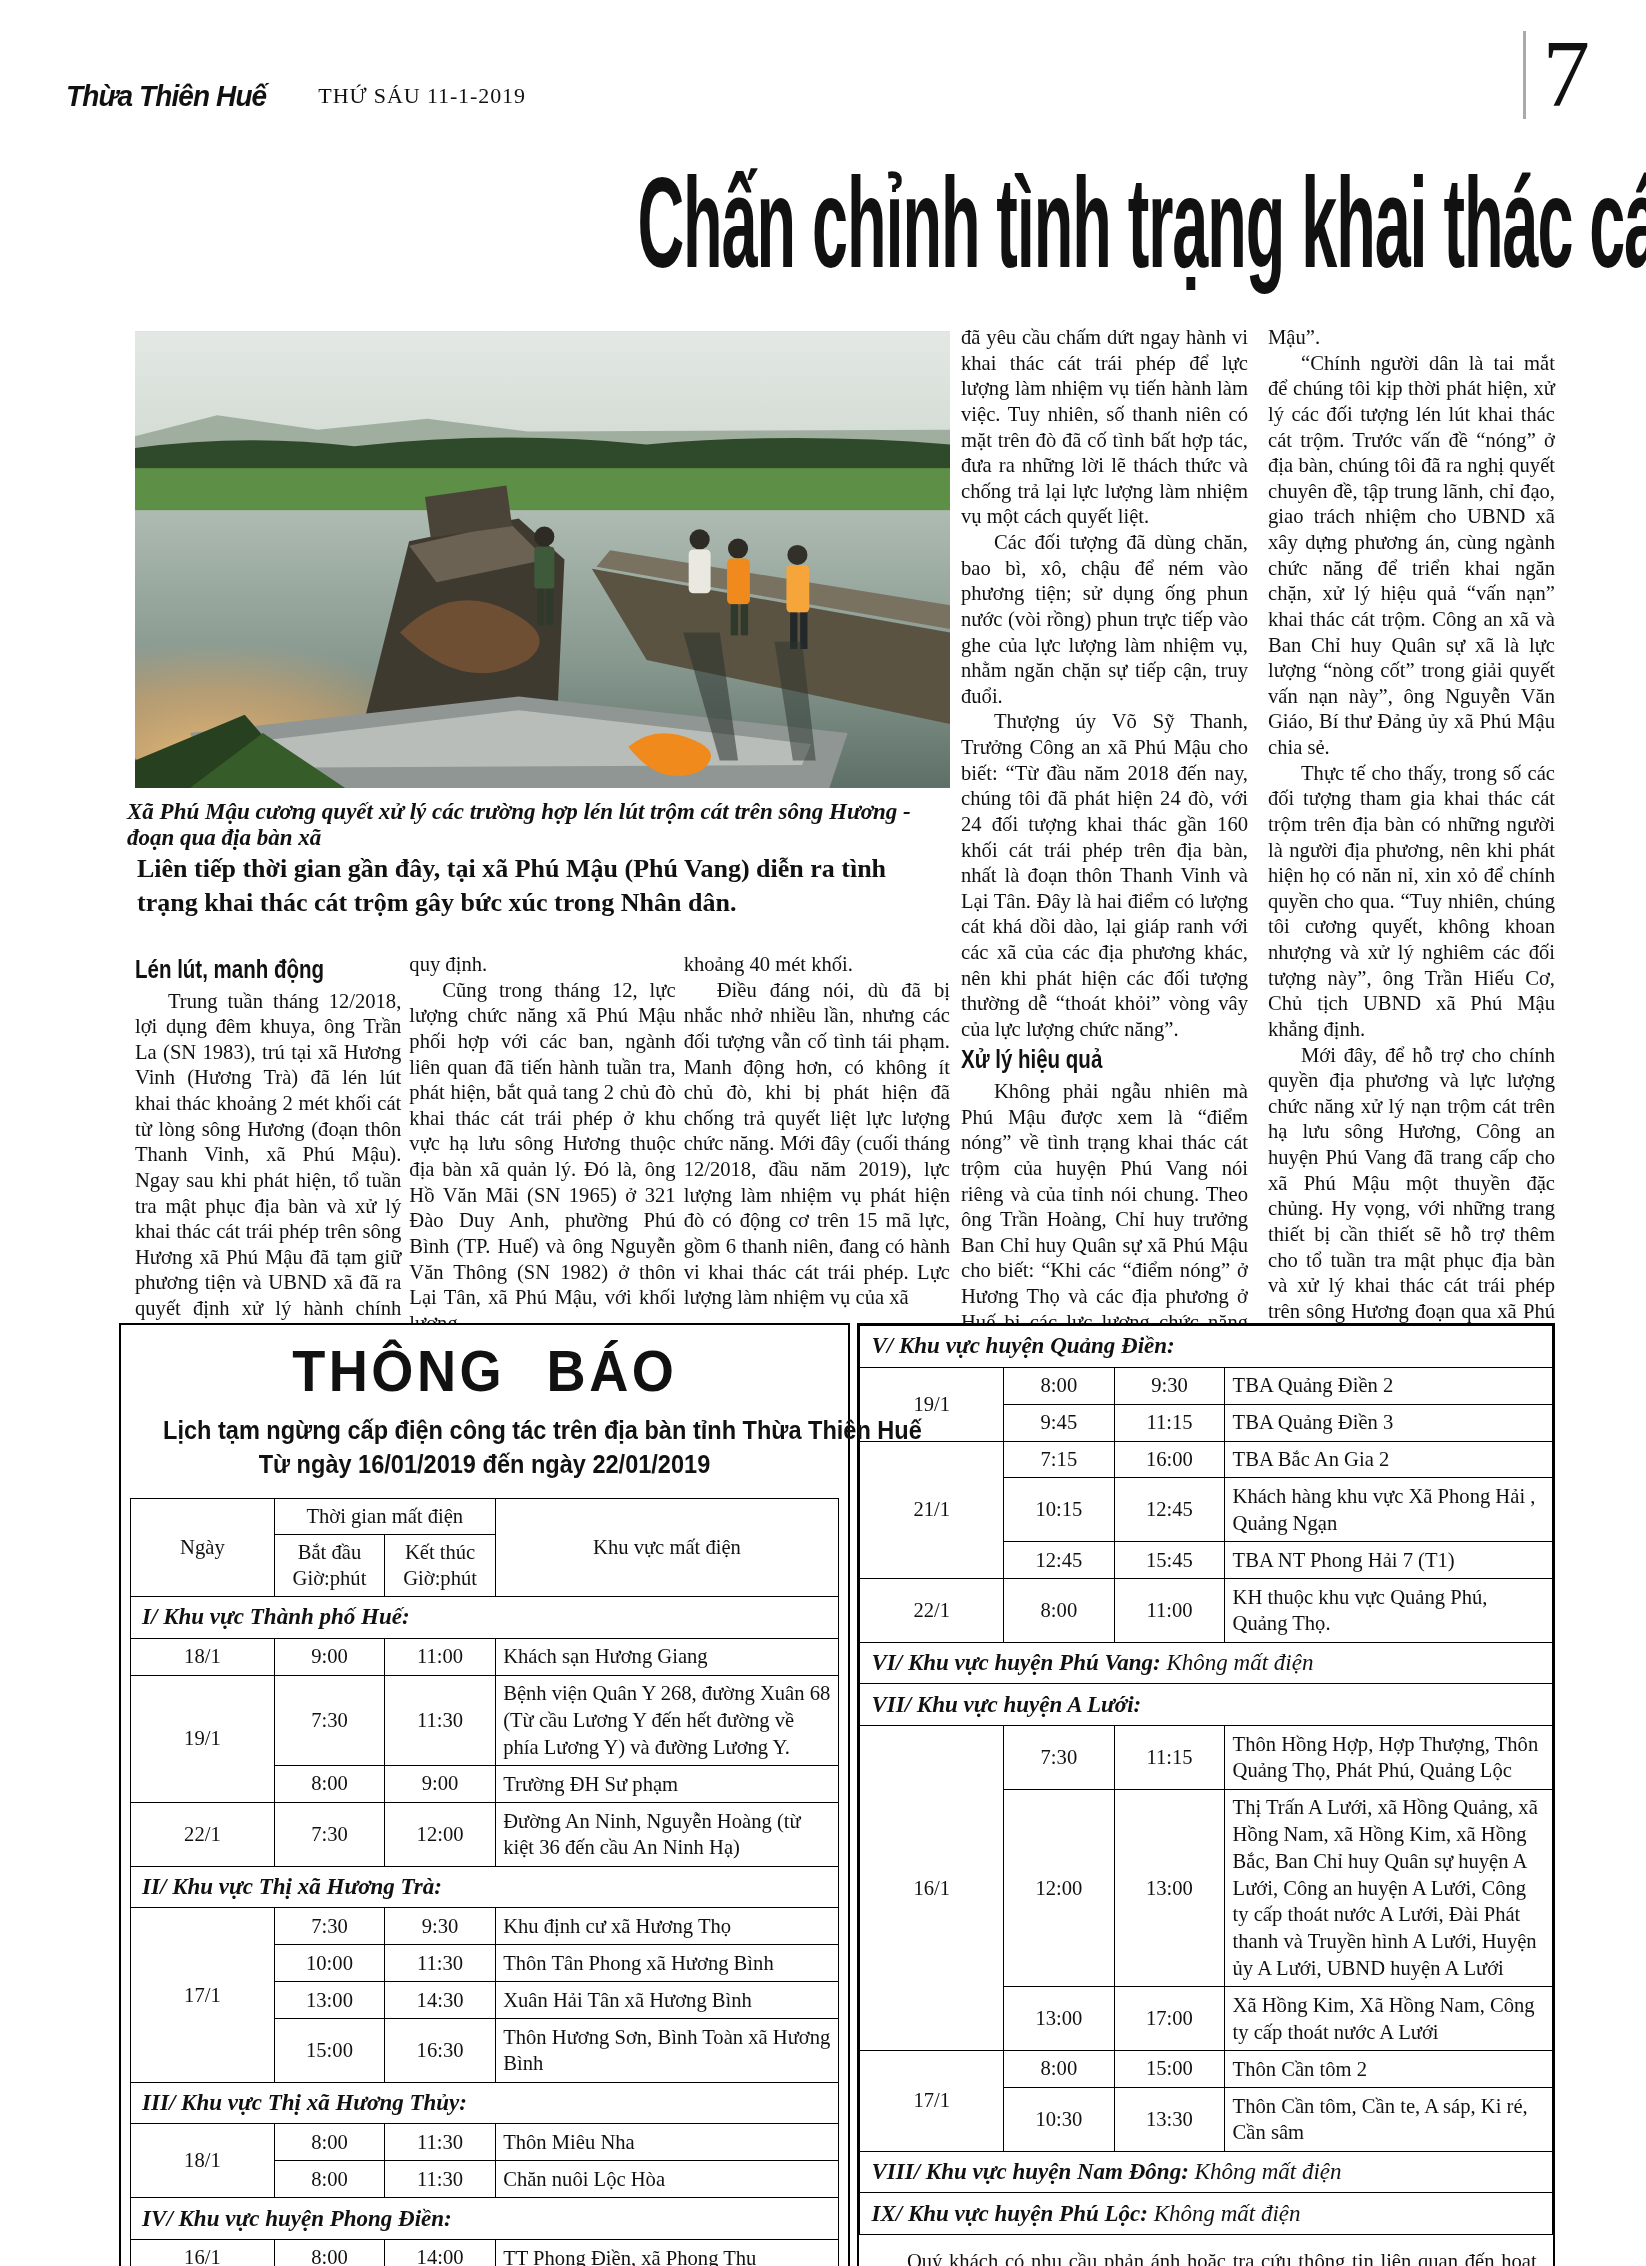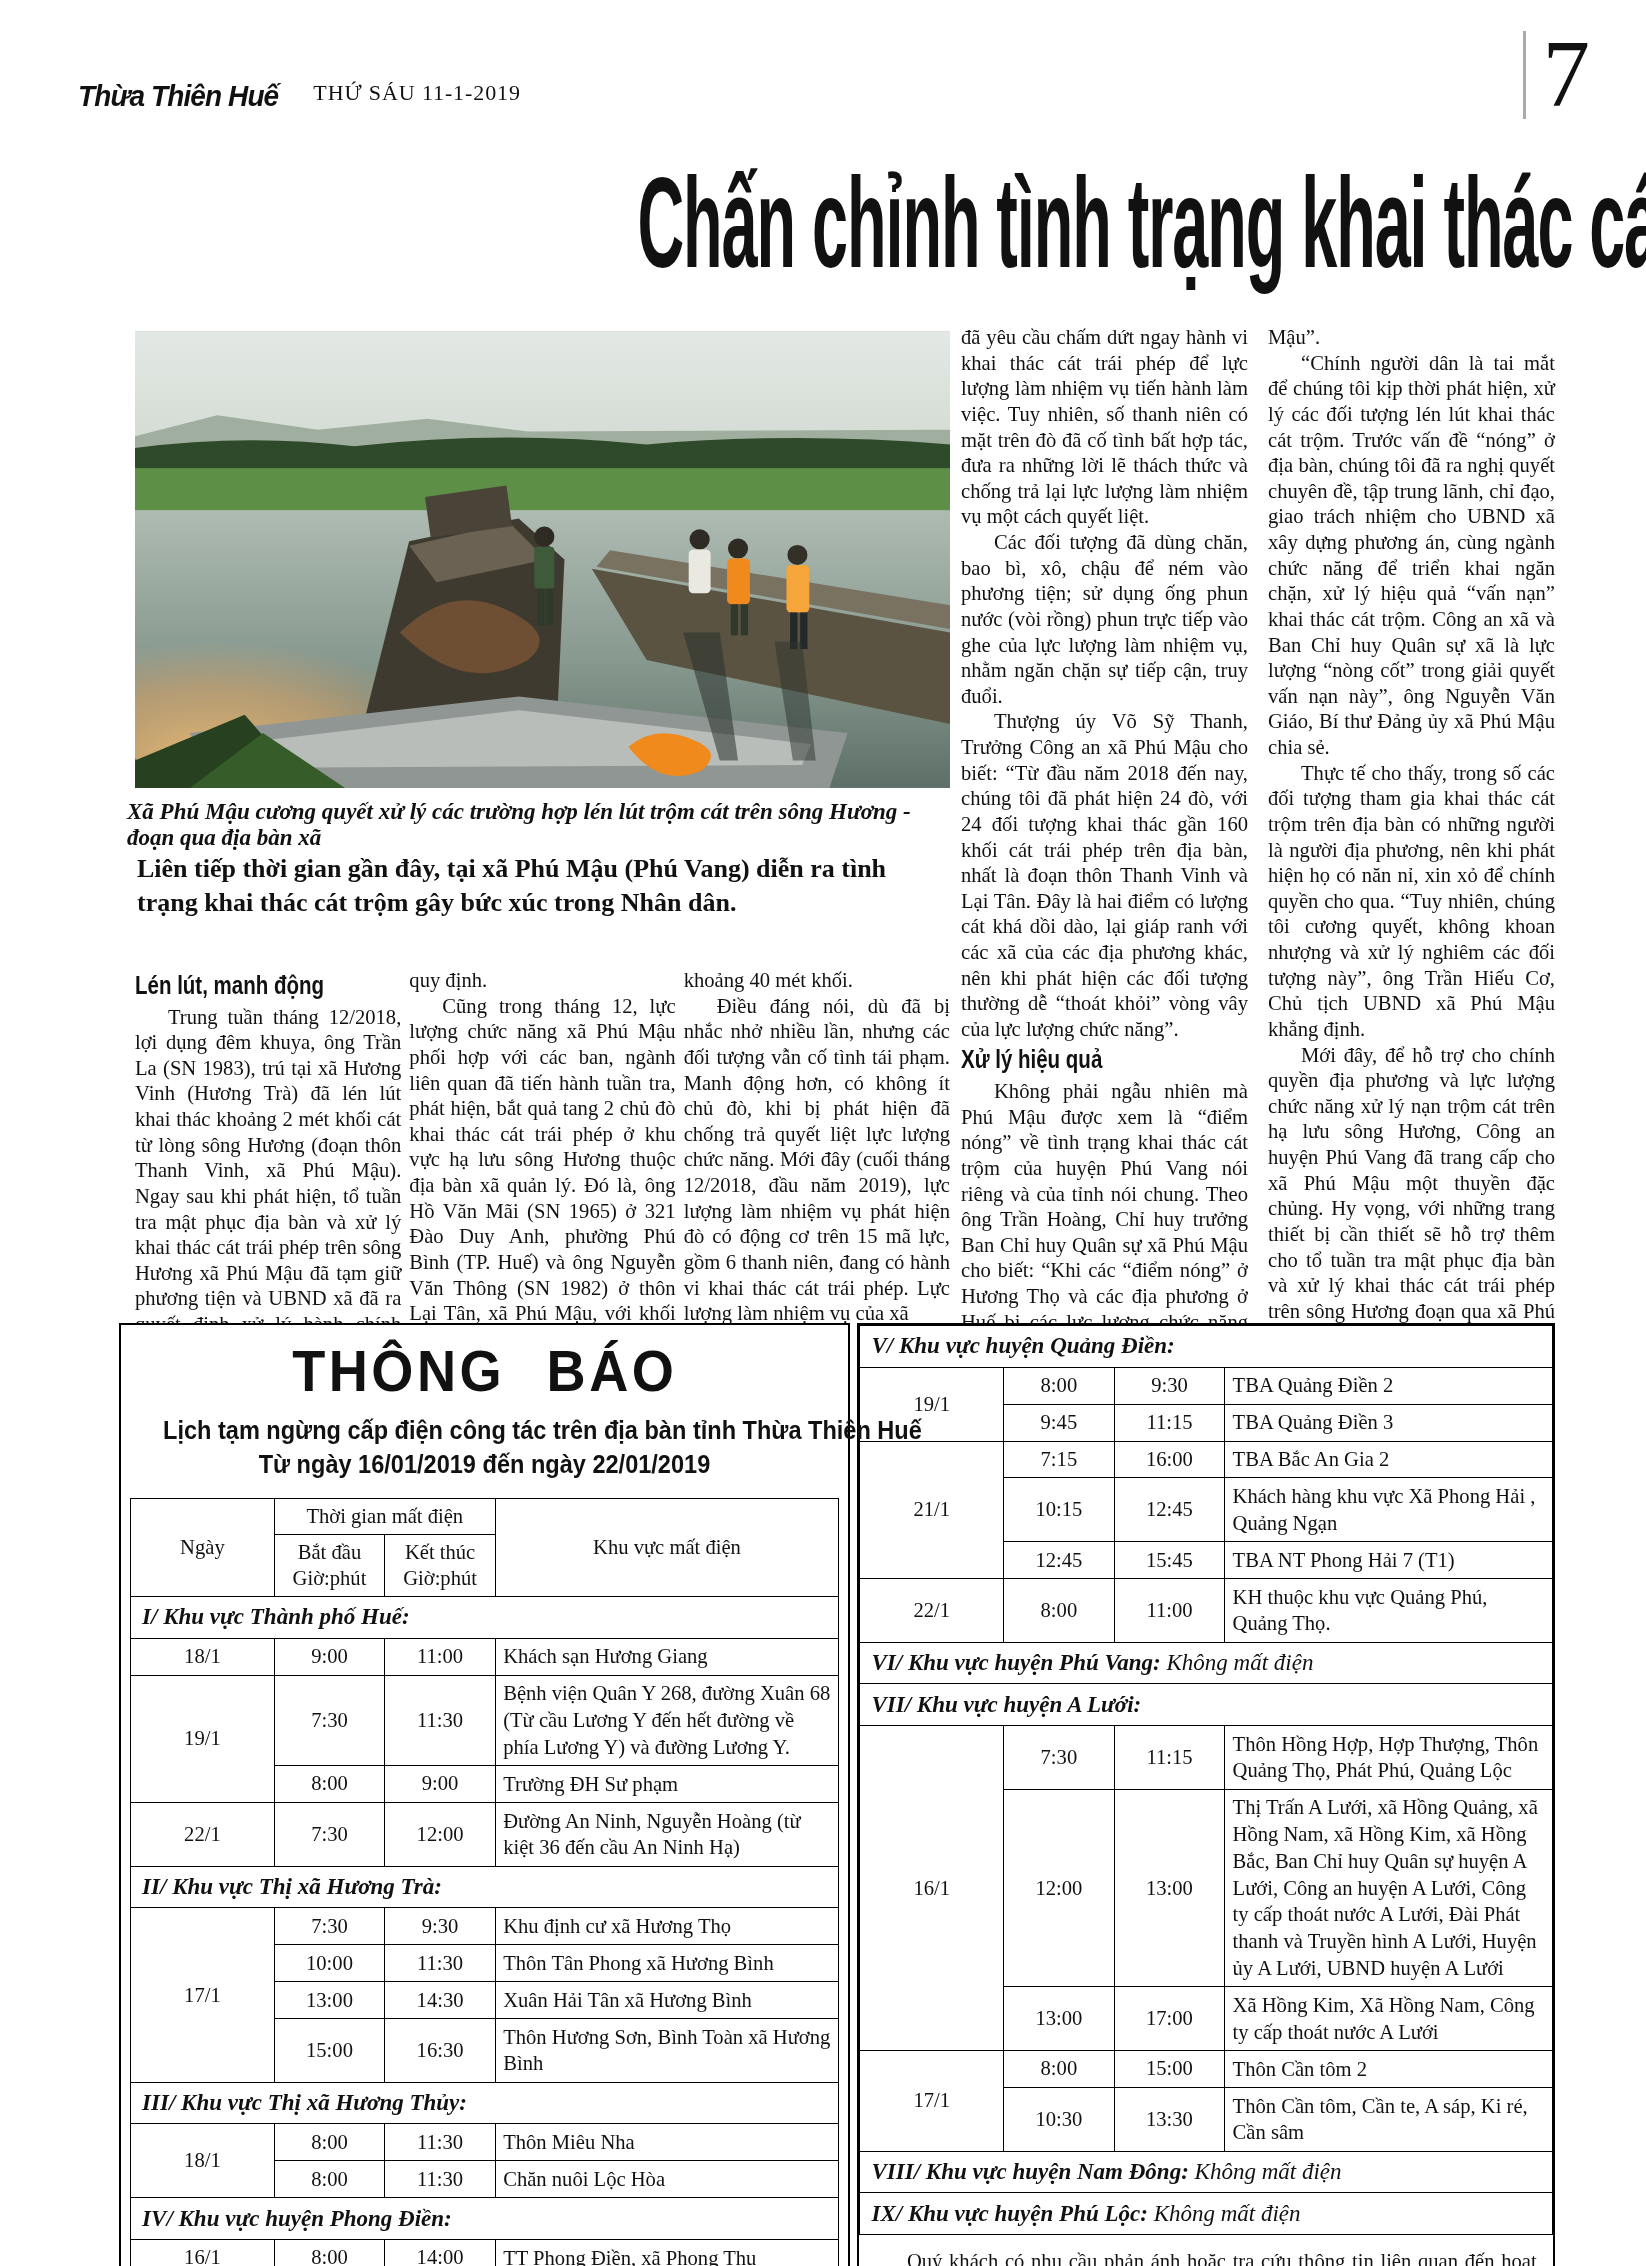--- a/index.html
+++ b/index.html
@@ -1,20 +1,20 @@
 <!DOCTYPE html>
 <html style="font-size:14.6px"><head>
 <meta charset="utf-8">
 <style>
   html,body{margin:0;padding:0;background:#e8e8e8;}
   .page{position:relative;width:1647px;height:2267px;background:#fff;overflow:hidden;
         font-family:"Liberation Serif", serif;color:#111;}
   
   .masthead{position:absolute;top:35px;left:66px;right:57px;height:84px;}
-  .mh-left{position:absolute;left:12px;bottom:7.3px;display:flex;align-items:flex-start;gap:35px;}
+  .mh-left{position:absolute;left:0;bottom:7.3px;display:flex;align-items:center;gap:52px;}
   .brand{font-family:"Liberation Sans",sans-serif;font-weight:700;font-style:italic;
          font-size:28px;letter-spacing:-0.9px;transform:scaleY(1.08);}
   .mh-date{font-size:22px;letter-spacing:0.9px;}
   .mh-right{position:absolute;right:0;bottom:0;display:flex;align-items:center;gap:16.4px;}
   .section-title{font-size:35px;letter-spacing:1.8px;position:relative;top:5.5px;}
   .mh-divider{width:2.7px;height:88px;background:#aaa;}
   .page-no{font-size:95px;line-height:.82;font-weight:400;}
   
   .headline{position:absolute;top:163px;left:124px;width:1402px;text-align:center;}
   .headline span{display:inline-block;font-family:"Liberation Sans",sans-serif;font-weight:700;
@@ -22,21 +22,21 @@
         transform-origin:50% 50%;letter-spacing:-1.8px;}
   
   .photo{position:absolute;left:135px;top:331px;width:815px;height:457px;background:#9db1a8;}
   .photo svg{display:block;}
   .caption{position:absolute;left:127px;top:799px;width:811px;
            font-weight:700;font-style:italic;font-size:23px;}
   .lead{position:absolute;left:137px;top:852px;width:808px;
         font-weight:700;font-size:26px;line-height:1.3;}
   
   .cols{display:flex;}
-  .cols-left{position:absolute;left:135px;top:952px;width:815px;gap:8px;margin-top:16px;}
+  .cols-left{position:absolute;left:135px;top:952px;width:815px;gap:8px;}
   .cols-right{position:absolute;left:961px;top:325px;width:594px;gap:20px;}
   .col{flex:1 1 0;font-size:20.6px;line-height:1.245;}
   .col p{margin:0;text-indent:33px;text-align:justify;}
   .col p.noindent{text-indent:0;}
   .subhead{margin:1.8px 0 3.7px;}
   .subhead span{display:inline-block;font-family:"Liberation Sans",sans-serif;font-weight:700;
         font-size:25px;transform:scaleX(.82);transform-origin:0 50%;white-space:nowrap;}
   .author{text-align:right;margin-top:3.7px;font-size:21px;}
   .a-label{font-style:italic;font-weight:700;}
   .a-name{font-weight:700;letter-spacing:0.5px;}

